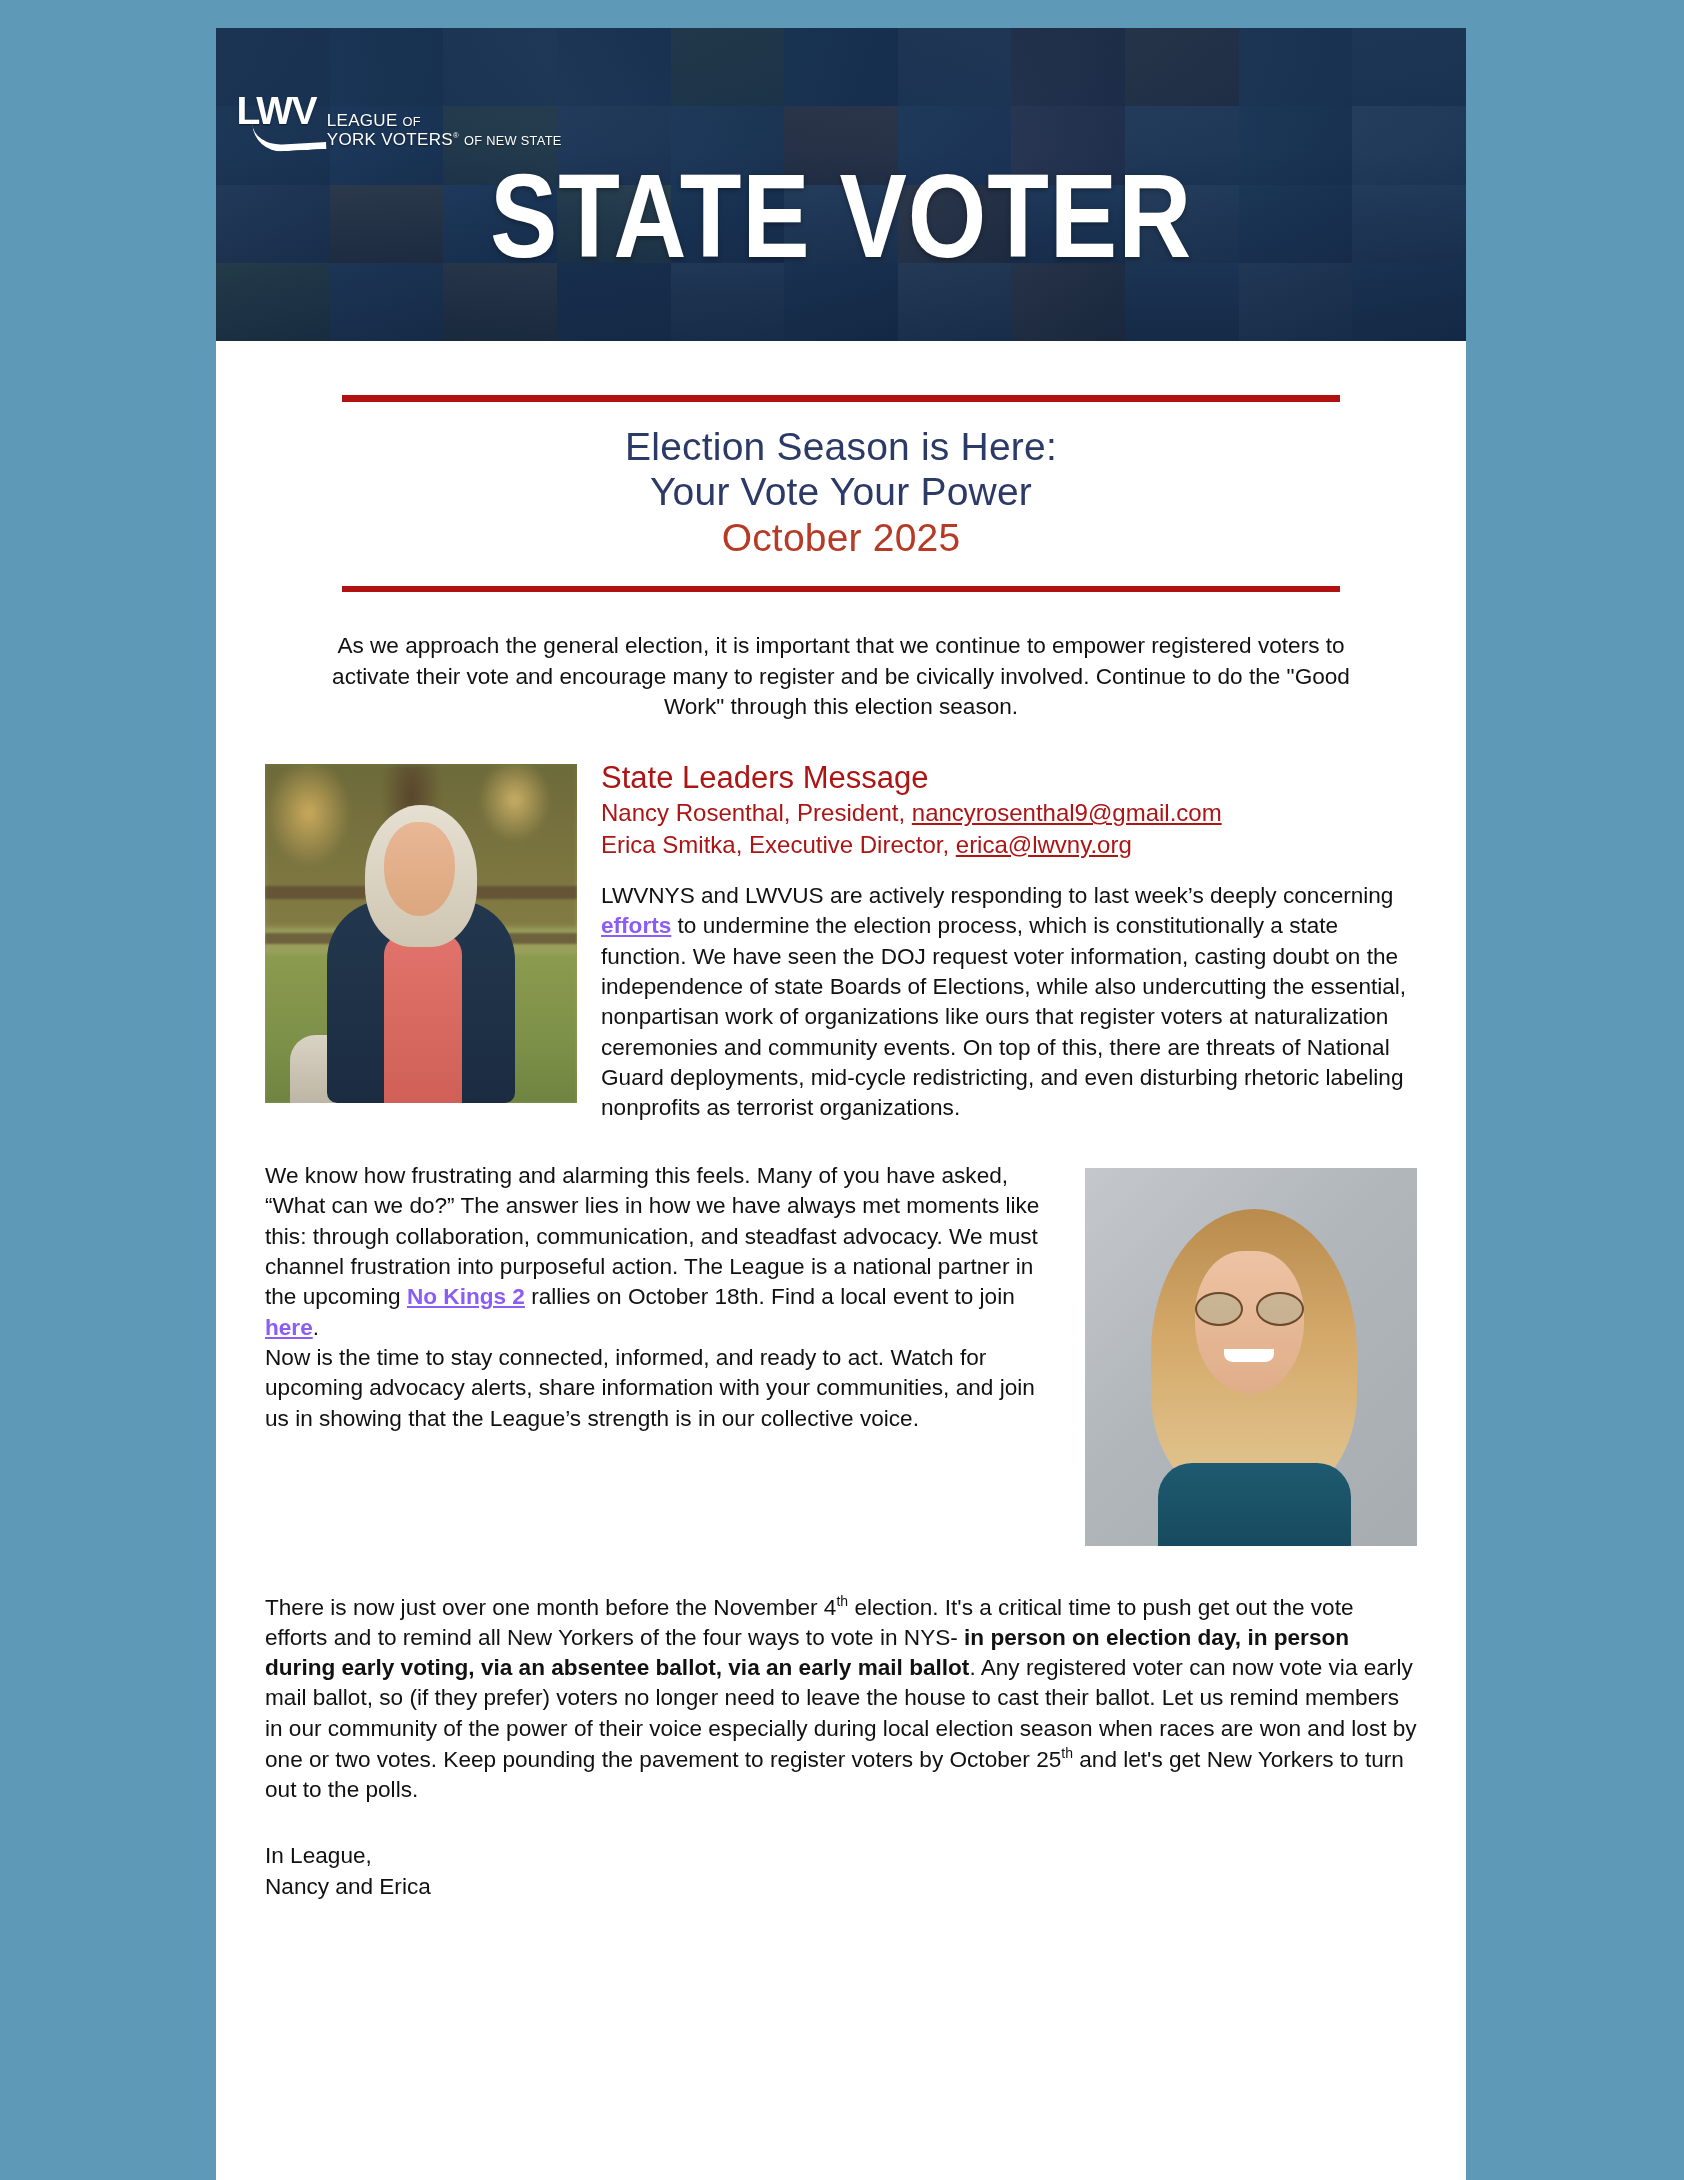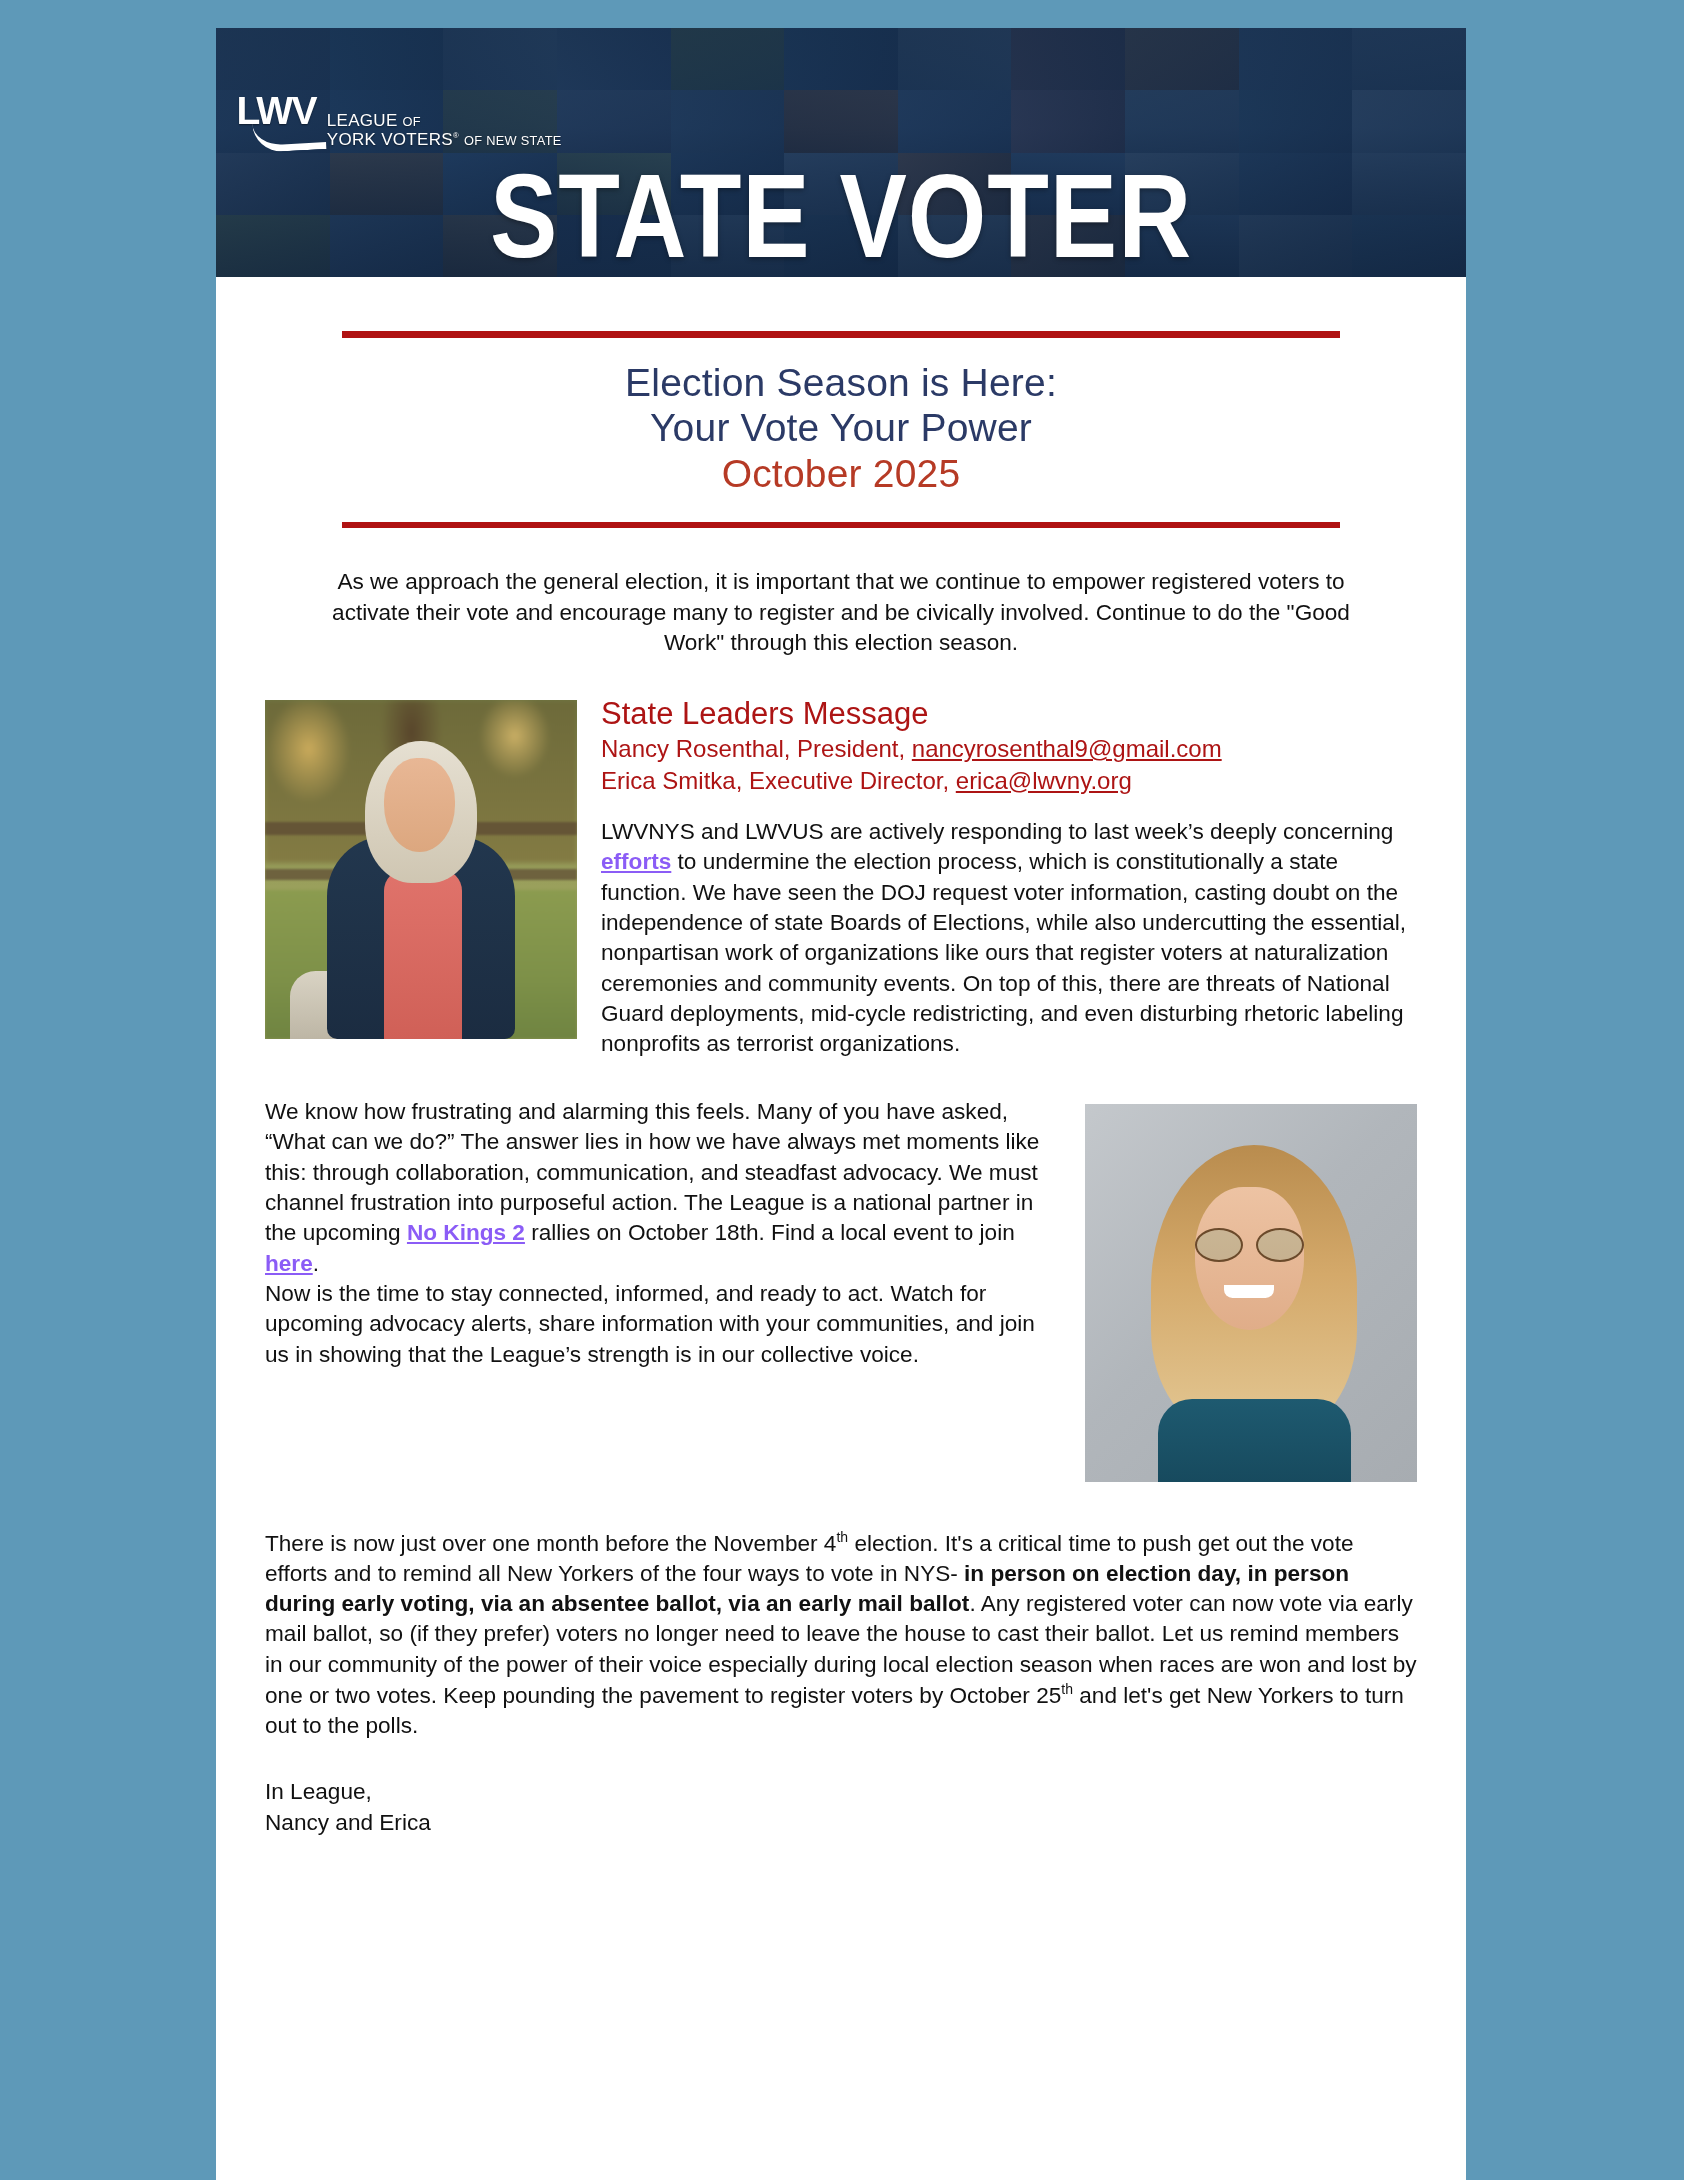--- a/index.html
+++ b/index.html
@@ -26,21 +26,21 @@
     top: 28px;
     width: 1250px;
     min-height: 2153px;
     background: #ffffff;
   }
 
   
   .banner {
     position: relative;
     width: 1250px;
-    height: 249px;
+    height: 313px;
     overflow: hidden;
     background: #1b3556;
   }
 
   
   .collage {
     position: absolute;
     inset: 0;
     display: grid;
     grid-template-columns: repeat(11, 1fr);

